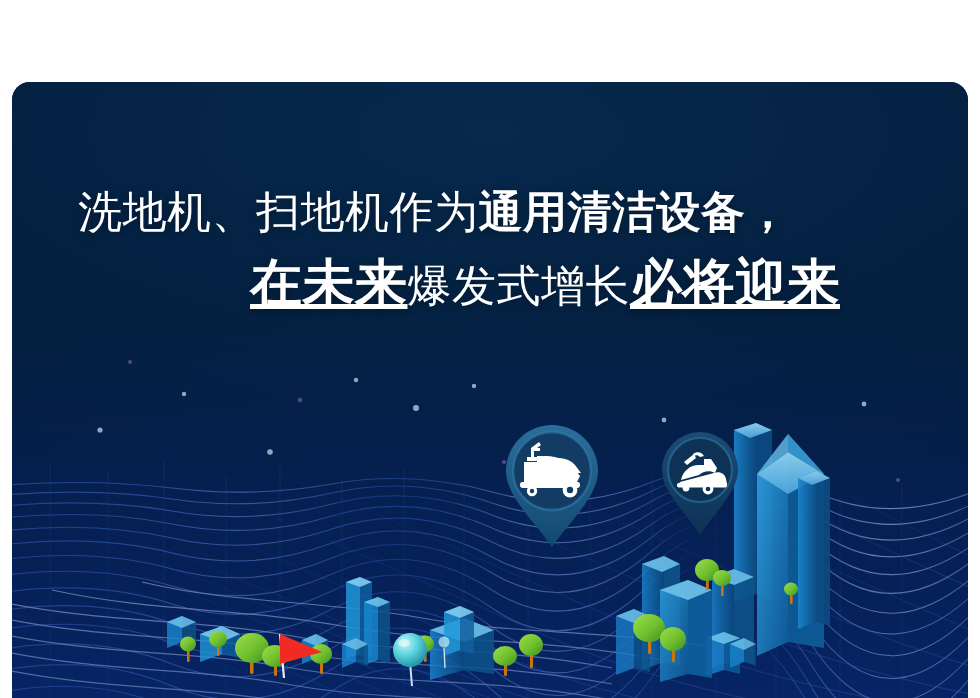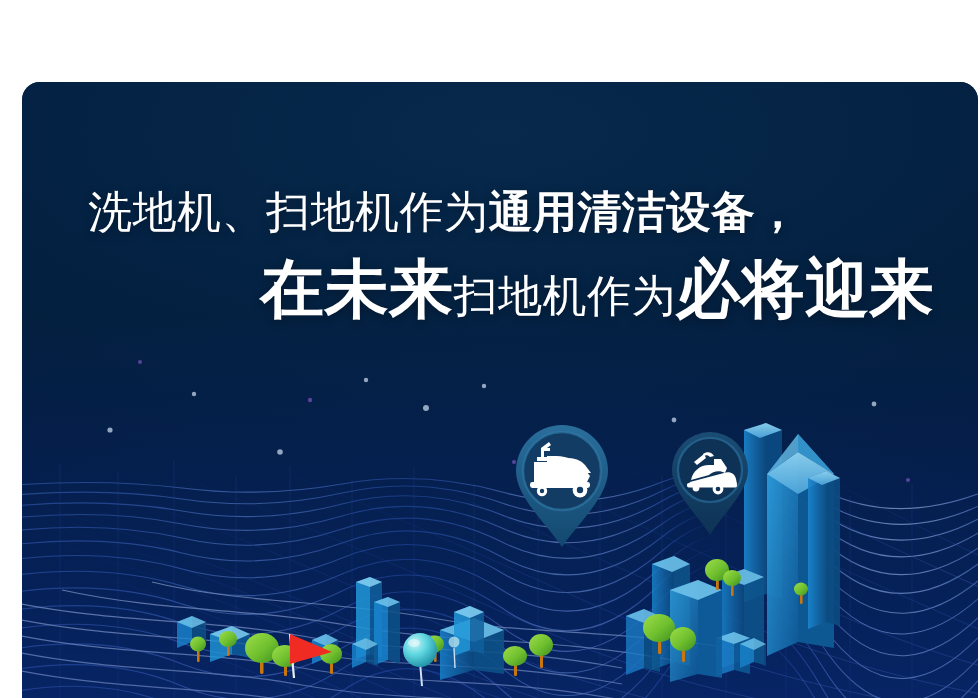--- a/index.html
+++ b/index.html
@@ -2,21 +2,21 @@
 <html><head>
 <meta charset="utf-8">
 <style>
   html,body{margin:0;padding:0;background:#ffffff;}
   body{width:980px;height:698px;overflow:hidden;font-family:"Liberation Sans","DejaVu Sans",sans-serif;}
 
   #stage{position:relative;width:980px;height:698px;background:#ffffff;}
 
   
   #hero{
-    position:absolute;left:22px;top:82px;width:956px;height:616px;
+    position:absolute;left:12px;top:82px;width:956px;height:616px;
     border-radius:18px 18px 0 0;
     overflow:hidden;
     background:#04203f;
   }
   
   .bg-grad{
     position:absolute;inset:0;
     background:
       radial-gradient(120% 75% at 50% 8%, #07294c 0%, #042142 45%, #021a34 100%);
   }
@@ -45,21 +45,21 @@
   }
   .line{
     white-space:nowrap;
     font-size:44px;
     line-height:1.0;
   }
   #line1{position:absolute;left:66px;top:108px;}
   #line2{position:absolute;left:238px;top:175px;font-size:48px;}
   .seg-light{font-weight:400;}
   .seg-bold{font-weight:700;}
-  #line2 .seg-bold{font-size:64px;}
+  #line2 .seg-bold{font-size:52px;text-decoration:underline;}
   #line2 .seg-light{font-size:44px;}
 
   .tree-trunk{fill:#c9760f;}
 </style>
 </head>
 <body>
 
 <div id="stage">
 
   <div id="hero">
@@ -476,18 +476,18 @@
         </g>
 
       </svg>
     </div>
 
     <div class="headline">
       <div class="line" id="line1">
         <span class="seg-light">洗地机、扫地机作为</span><span class="seg-bold">通用清洁设备，</span>
       </div>
       <div class="line" id="line2">
-        <span class="seg-bold">在未来</span><span class="seg-light">扫地机作为</span><span class="seg-bold">必将迎来</span>
+        <span class="seg-bold">在未来</span><span class="seg-light">爆发式增长</span><span class="seg-bold">必将迎来</span>
       </div>
     </div>
 
   </div>
 </div>
 
 </body></html>

